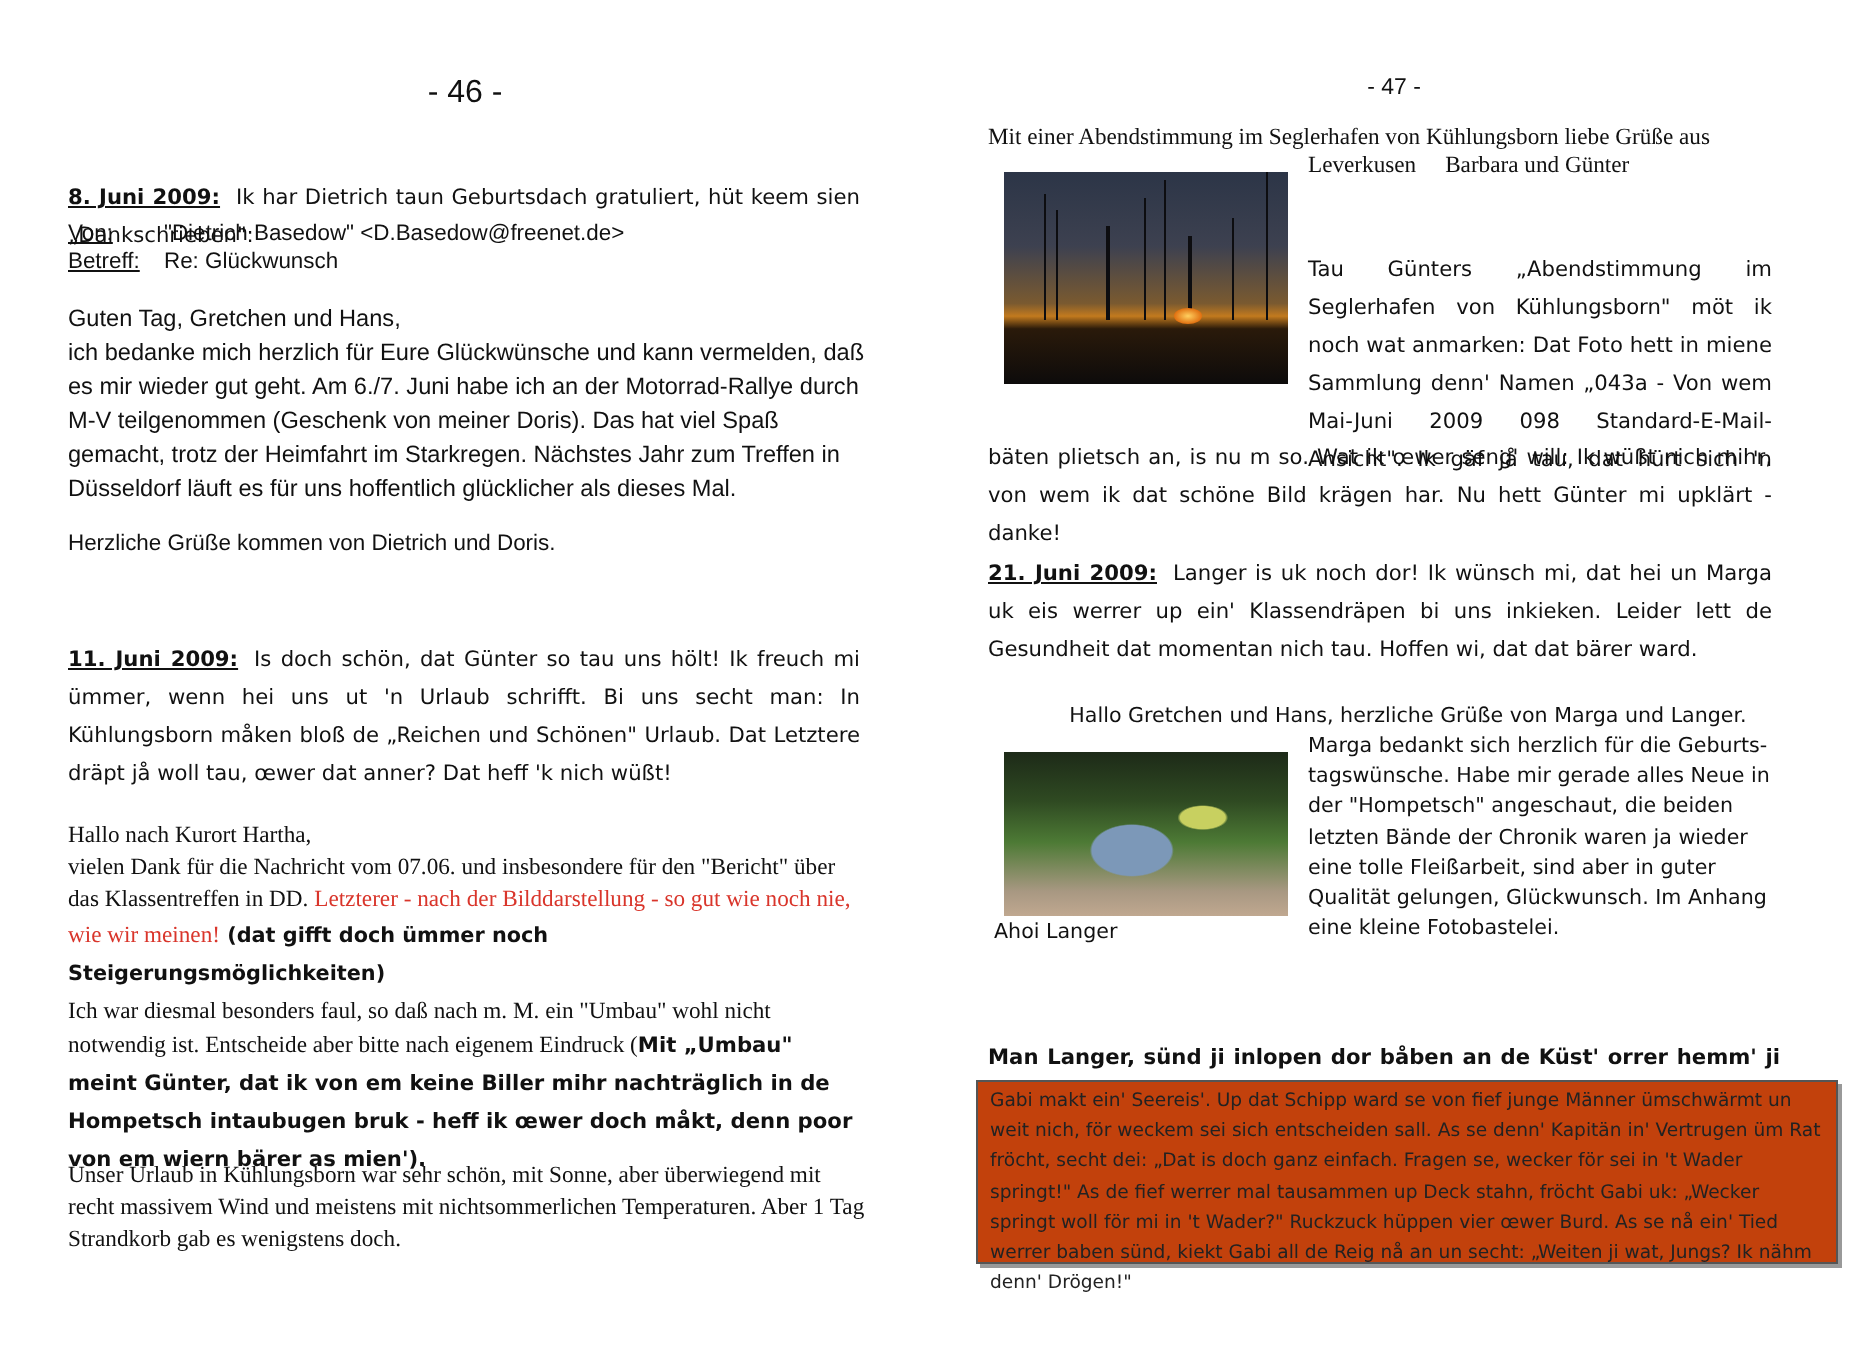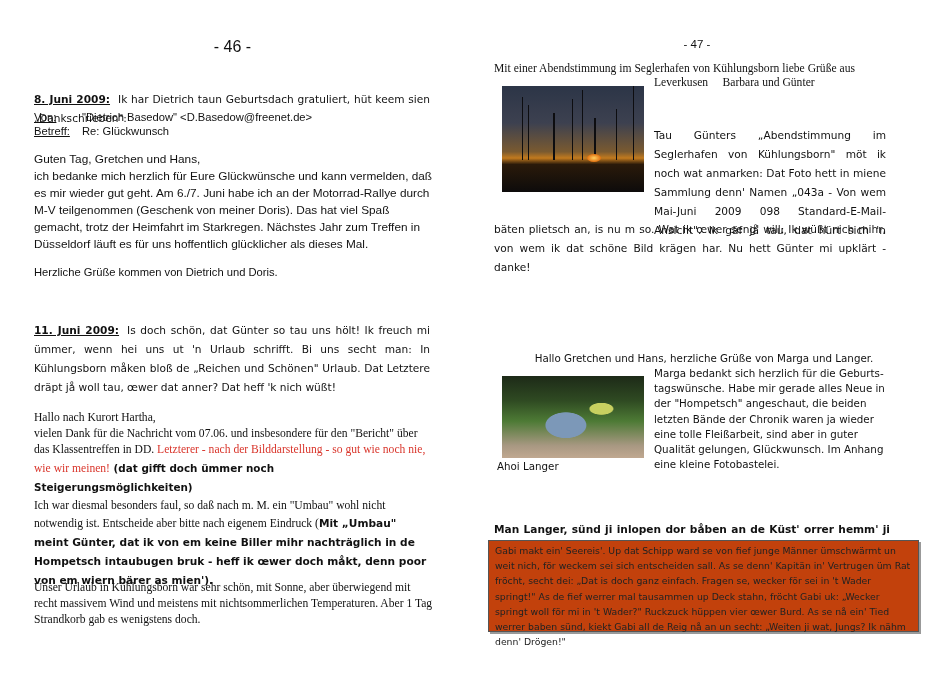--- a/index.html
+++ b/index.html
@@ -78,20 +78,23 @@
     <div class="mast" style="left:56%; height:66%;"></div>
     <div class="mast" style="left:65%; height:40%;"></div>
     <div class="mast" style="left:80%; height:48%;"></div>
     <div class="mast" style="left:92%; height:72%;"></div>
     <div class="sun"></div>
   </div>
 
   <div class="blk comic just" style="left:189px; top:98px; width:232px; text-align-last:justify;">Tau Günters „Abendstimmung im Seglerhafen von Kühlungsborn" möt ik noch wat anmarken: Dat Foto hett in miene Sammlung denn' Namen „043a - Von wem Mai-Juni 2009 098 Standard-E-Mail-Ansicht". Ik gäf jå tau, dat hürt sich 'n</div>
   <div class="blk comic just" style="left:29px; top:192px; width:392px;">bäten plietsch an, is nu m so. Wat ik œwer seng' will: Ik wüßt nich mihr, von wem ik dat schöne Bild krägen har. Nu hett Günter mi upklärt - danke!</div>
 
+  <div class="blk comic just" style="left:29px; top:250px; width:392px;">
+    <span class="date">21. Juni 2009:</span><span>Langer is uk noch dor! Ik wünsch mi, dat hei un Marga uk eis werrer up ein' Klassendräpen bi uns inkieken. Leider lett de Gesundheit dat momentan nich tau. Hoffen wi, dat dat bärer ward.</span>
+  </div>
 
 
   <div class="blk centuryg" style="left:29px; top:351px; width:420px;text-align:center;">Hallo Gretchen und Hans, herzliche Grüße von Marga und Langer.</div>
 
   <div class="photo garden" style="left:37px; top:376px; width:142px; height:82px;"></div>
 
   <div class="blk centuryg" style="left:189px; top:366px; width:236px;">Marga bedankt sich herzlich für die Geburts-tagswünsche. Habe mir gerade alles Neue in der "Hompetsch" angeschaut, die beiden letzten Bände der Chronik waren ja wieder eine tolle Fleißarbeit, sind aber in guter Qualität gelungen, Glückwunsch. Im Anhang eine kleine Fotobastelei.</div>
 
   <div class="blk centuryg" style="left:32px; top:459px; width:120px;">Ahoi Langer</div>
 

